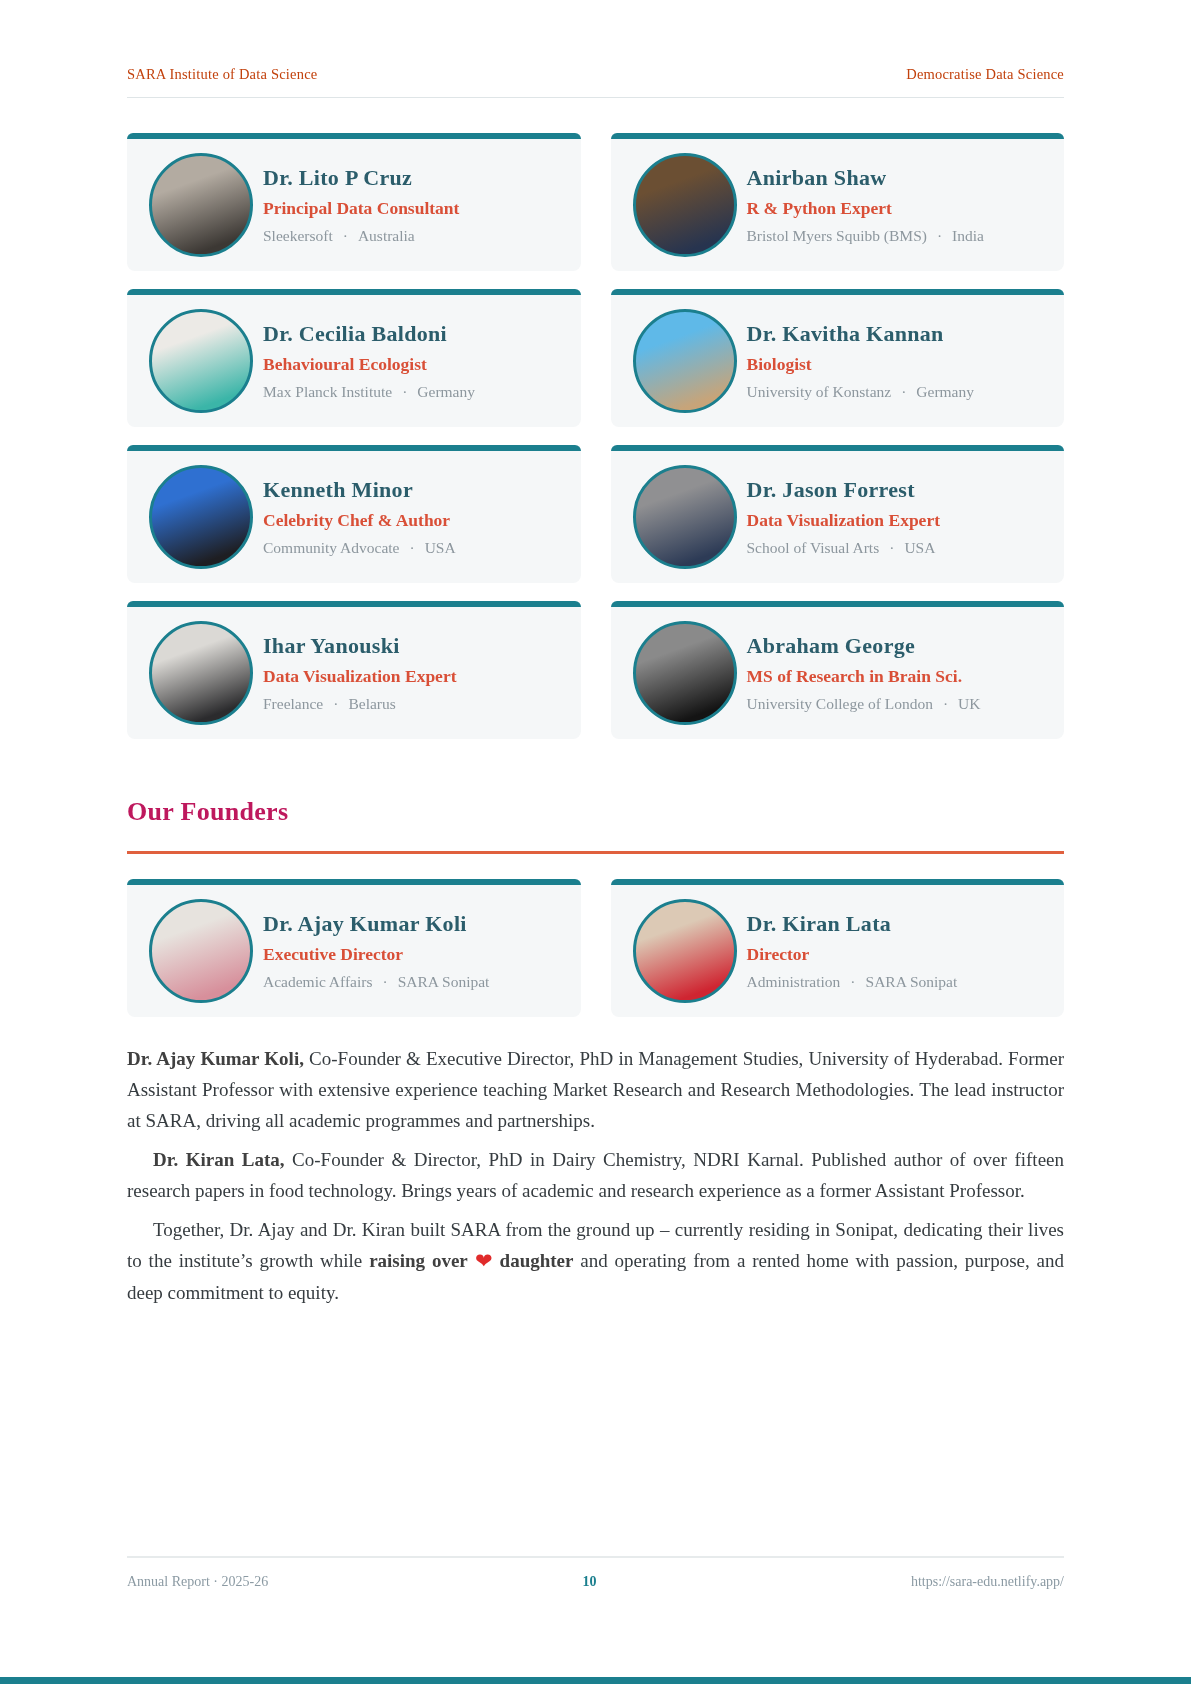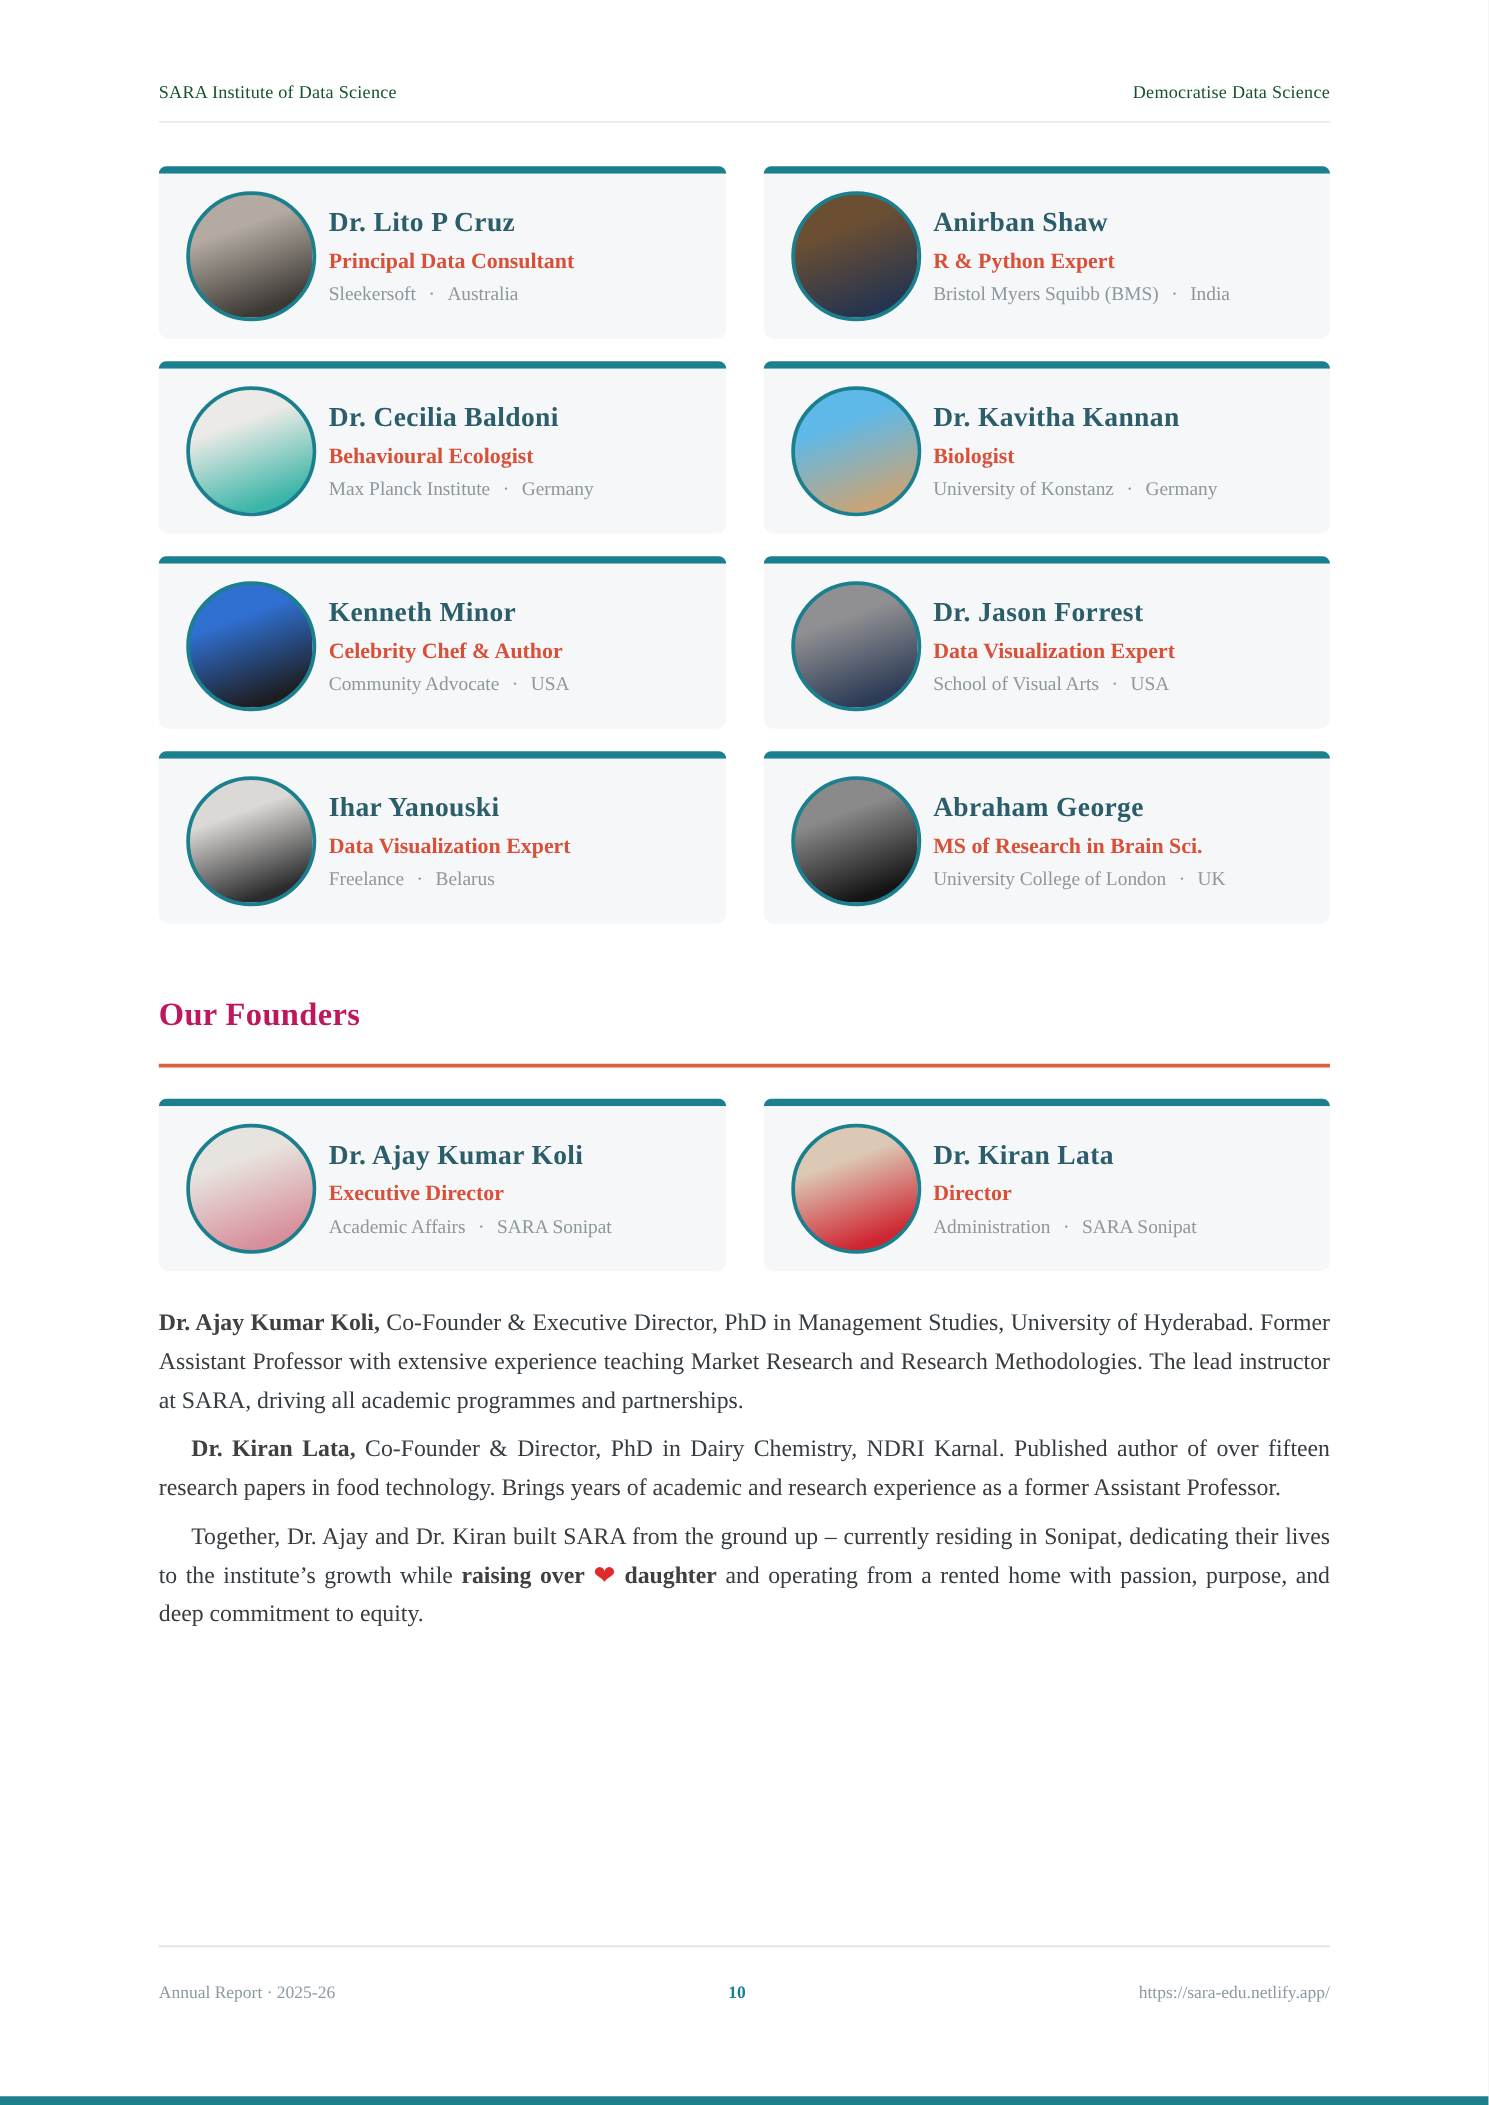--- a/index.html
+++ b/index.html
@@ -9,21 +9,21 @@
     width:1191px; height:1684px;
     margin:0 auto;
     background:#ffffff;
     font-family:"Liberation Serif","DejaVu Serif",serif;
     overflow:hidden;
   }
   .inner { margin:0 127px; width:937px; }
 
   
   .hdr { padding-top:66px; display:flex; justify-content:space-between; align-items:baseline;
-         font-size:14.5px; color:#14532d; letter-spacing:.2px; }
+         font-size:14.5px; color:#c2410c; letter-spacing:.2px; }
   .hdr-rule { margin-top:14px; border-top:1px solid #dfe5e7; }
 
   
   .grid { margin-top:35px; display:grid; grid-template-columns:1fr 1fr; column-gap:30px; row-gap:18px; }
   .card { border-radius:8px; }
   .card-top { height:6px; background:#1b7f8e; border-radius:8px 8px 0 0; }
   .card-body { height:132px; background:#f5f7f8; border-radius:0 0 8px 8px;
                display:flex; align-items:center; gap:10px; padding-left:22px; overflow:hidden; }
   .avatar { width:104px; height:104px; border-radius:50%; border:3px solid #1b7f8e; flex-shrink:0;
             background:#ccc; }
@@ -39,21 +39,21 @@
   .grid-founders { margin-top:25px; display:grid; grid-template-columns:1fr 1fr; column-gap:30px; }
 
   
   .bodycopy { margin-top:26px; color:#363c40; font-size:19px; line-height:31px; text-align:justify; }
   .bodycopy p + p { margin-top:8px; text-indent:26px; }
   .bodycopy b { color:#404040; }
   .heart { color:#e02b2b; font-size:21px; margin:0 5px; vertical-align:-1px; }
 
   
   .footer { position:absolute; left:127px; right:127px; top:1556px; border-top:2px solid #e7ebec;
-            display:flex; justify-content:space-between; align-items:baseline; padding-top:29px;
+            display:flex; justify-content:space-between; align-items:baseline; padding-top:16px;
             font-size:14px; color:#8b9aa3; }
   .page-num { color:#1b7f8e; font-weight:bold; }
   .footer-url { color:#8b9aa3; text-decoration:none; cursor:pointer; }
   .bottom-strip { position:absolute; left:0; right:0; bottom:0; height:7px; background:#1b7f8e; }
 </style>
 </head>
 <body>
 
 <div class="page">
   <div class="inner">

